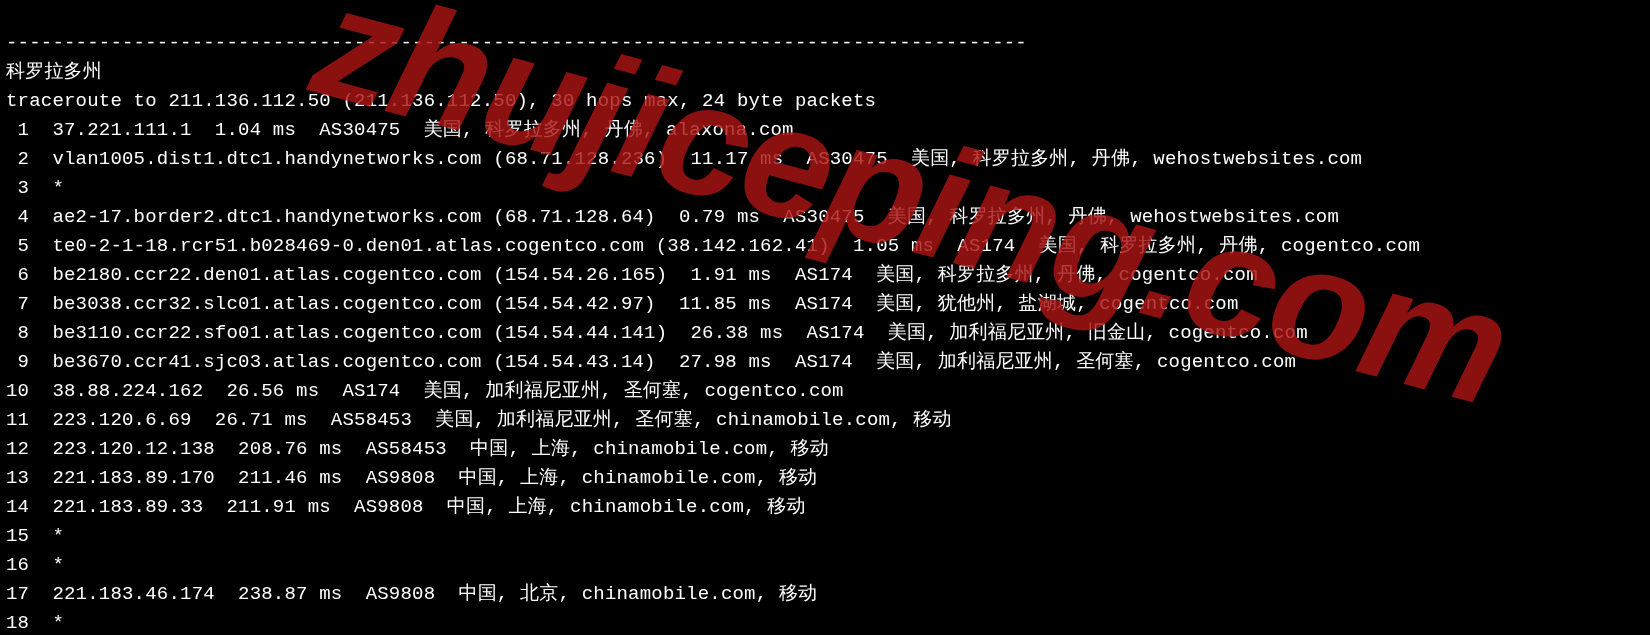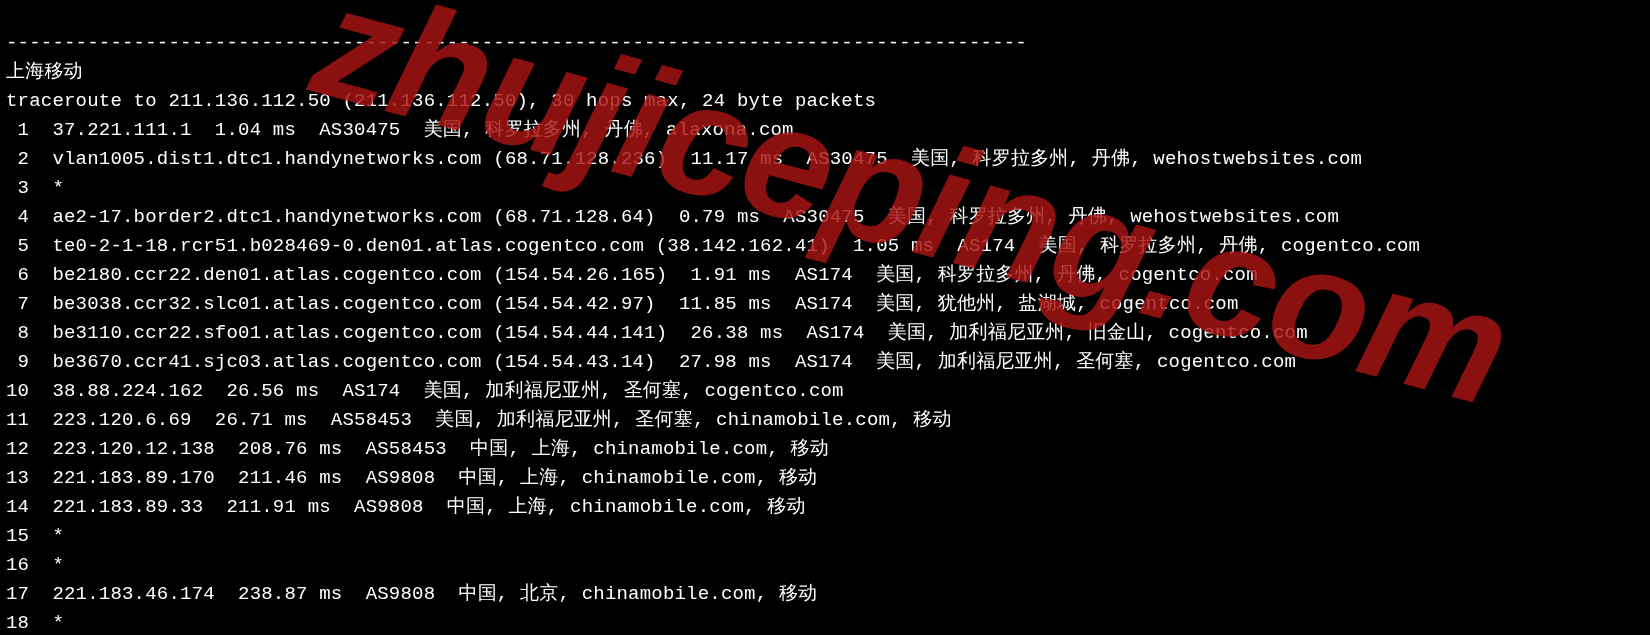--- a/index.html
+++ b/index.html
@@ -35,21 +35,21 @@
     transform: rotate(15deg);
     pointer-events: none;
     letter-spacing: -2px;
   }
 </style>
 </head>
 <body>
 
 <div class="terminal">
 <span class="dashes">----------------------------------------------------------------------------------------</span>
-<span>上海移动</span>
+<span>科罗拉多州</span>
 <span>traceroute to 211.136.112.50 (211.136.112.50), 30 hops max, 24 byte packets</span>
 <div id="hops"> 1  37.221.111.1  1.04 ms  AS30475  美国, 科罗拉多州, 丹佛, alaxona.com
  2  vlan1005.dist1.dtc1.handynetworks.com (68.71.128.236)  11.17 ms  AS30475  美国, 科罗拉多州, 丹佛, wehostwebsites.com
  3  *
  4  ae2-17.border2.dtc1.handynetworks.com (68.71.128.64)  0.79 ms  AS30475  美国, 科罗拉多州, 丹佛, wehostwebsites.com
  5  te0-2-1-18.rcr51.b028469-0.den01.atlas.cogentco.com (38.142.162.41)  1.05 ms  AS174  美国, 科罗拉多州, 丹佛, cogentco.com
  6  be2180.ccr22.den01.atlas.cogentco.com (154.54.26.165)  1.91 ms  AS174  美国, 科罗拉多州, 丹佛, cogentco.com
  7  be3038.ccr32.slc01.atlas.cogentco.com (154.54.42.97)  11.85 ms  AS174  美国, 犹他州, 盐湖城, cogentco.com
  8  be3110.ccr22.sfo01.atlas.cogentco.com (154.54.44.141)  26.38 ms  AS174  美国, 加利福尼亚州, 旧金山, cogentco.com
  9  be3670.ccr41.sjc03.atlas.cogentco.com (154.54.43.14)  27.98 ms  AS174  美国, 加利福尼亚州, 圣何塞, cogentco.com

